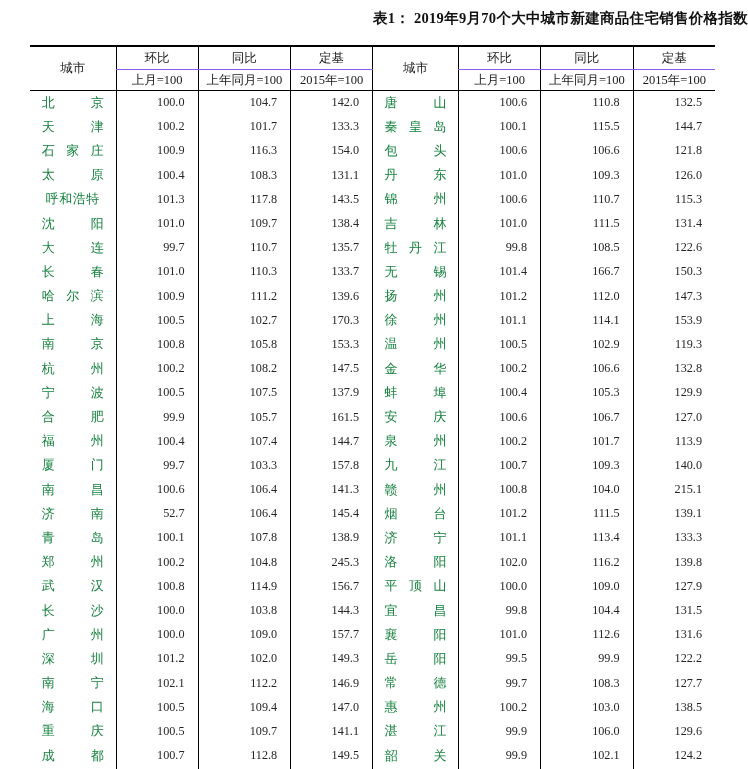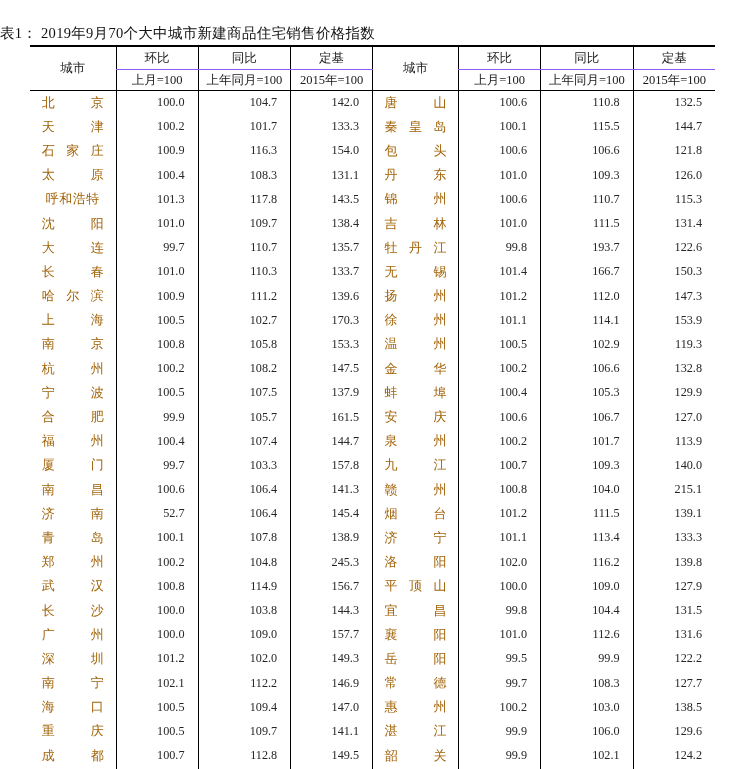--- a/index.html
+++ b/index.html
@@ -9,25 +9,25 @@
   }
   body {
     width: 748px;
     height: 769px;
     font-family: "Liberation Serif", "DejaVu Serif", serif;
     color: #1a1a1a;
     position: relative;
     overflow: hidden;
   }
   #page-title {
-    text-align: left;
+    text-align: right;
     font-size: 14.5px;
-    font-weight: normal;
+    font-weight: bold;
     letter-spacing: 0.3px;
-    padding-top: 24px;
+    padding-top: 9px;
     color: #111111;
   }
   #table-wrap {
     position: absolute;
     left: 30px;
     top: 45px;
     width: 685px;
   }
   table.price-table {
     border-collapse: collapse;
@@ -72,21 +72,21 @@
   }
   
   tbody tr {
     height: 24.2px;
   }
   tbody td.city {
     text-align: center;
     font-size: 13px;
     letter-spacing: 0;
     white-space: nowrap;
-    color: #a16207;
+    color: #15803d;
   }
   tbody td.num {
     text-align: right;
     padding-right: 13px;
     font-size: 12.2px;
     color: #262626;
     font-family: "Liberation Serif", "DejaVu Serif", serif;
   }
   .city-inner {
     display: inline-block;
@@ -205,21 +205,21 @@
           <td class="num vline">111.5</td>
           <td class="num vline">131.4</td>
         </tr>
         <tr>
           <td class="city"><span class="city-inner">大连</span></td>
           <td class="num vline">99.7</td>
           <td class="num vline">110.7</td>
           <td class="num vline">135.7</td>
           <td class="city vline"><span class="city-inner">牡丹江</span></td>
           <td class="num vline">99.8</td>
-          <td class="num vline">193.7</td>
+          <td class="num vline">108.5</td>
           <td class="num vline">122.6</td>
         </tr>
         <tr>
           <td class="city"><span class="city-inner">长春</span></td>
           <td class="num vline">101.0</td>
           <td class="num vline">110.3</td>
           <td class="num vline">133.7</td>
           <td class="city vline"><span class="city-inner">无锡</span></td>
           <td class="num vline">101.4</td>
           <td class="num vline">166.7</td>

